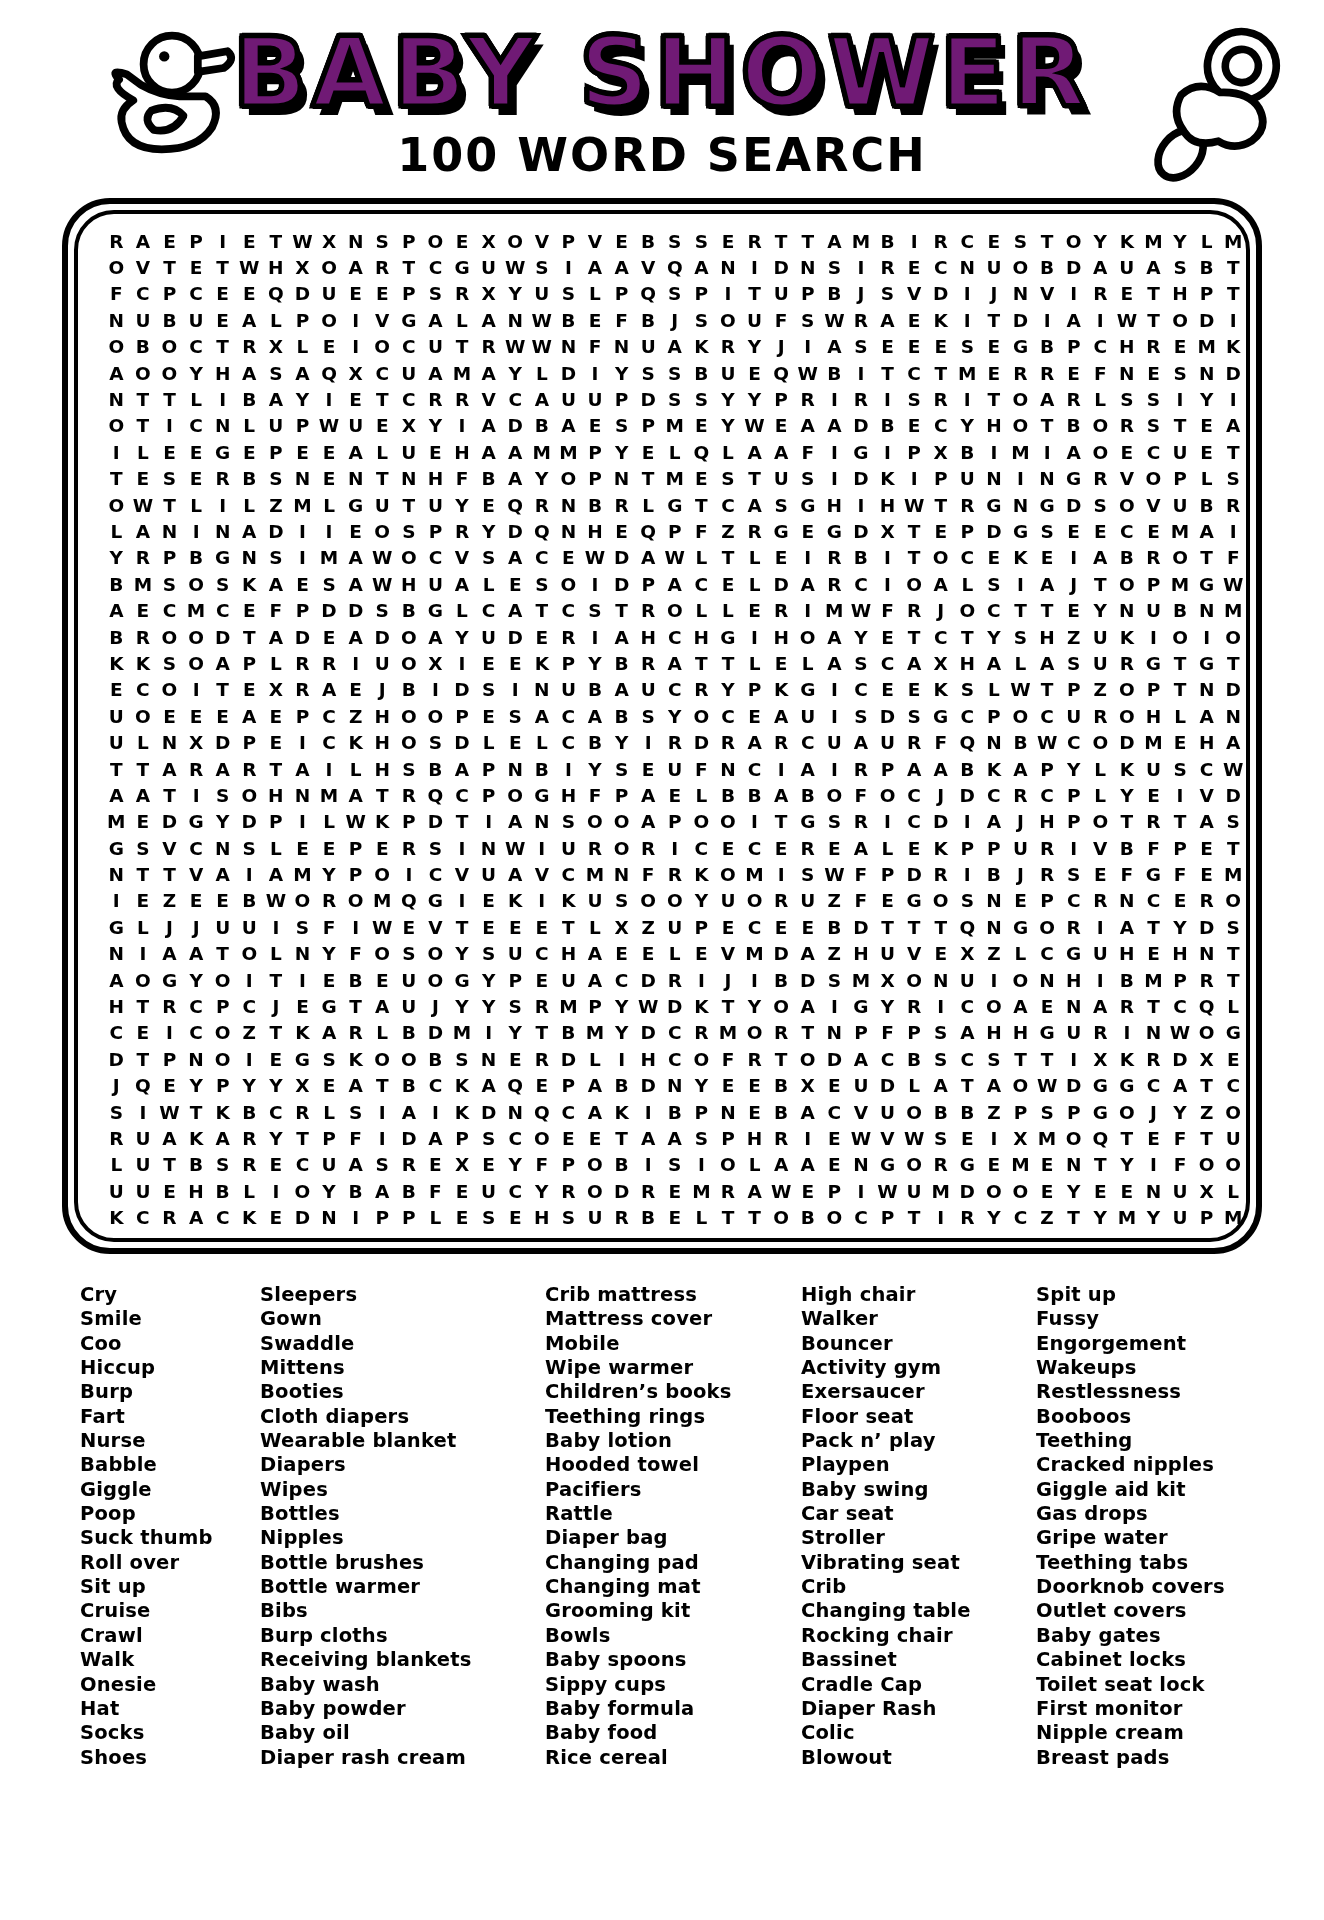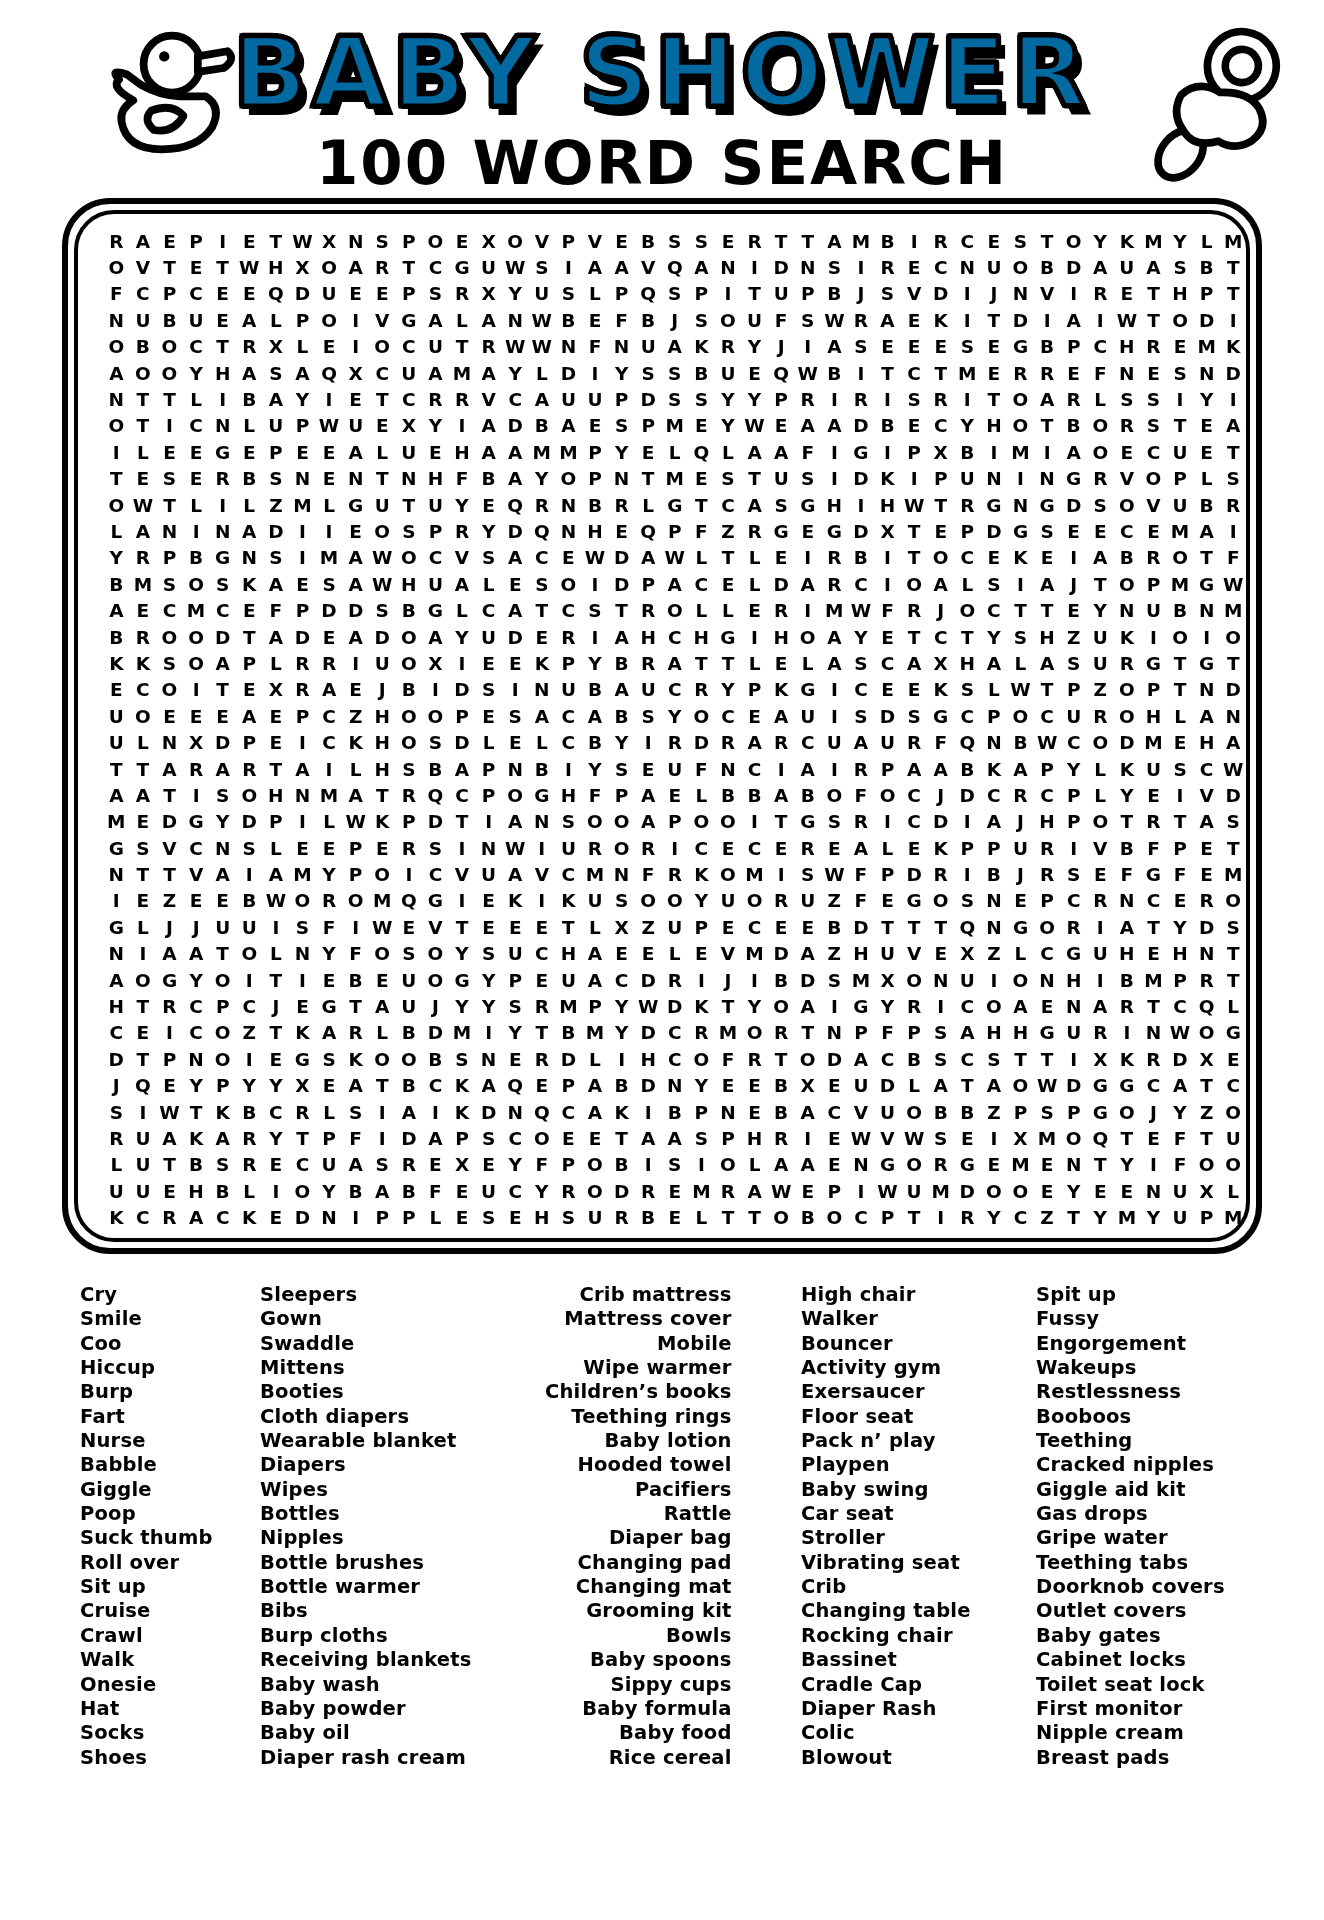--- a/index.html
+++ b/index.html
@@ -9,32 +9,32 @@
     background:#fff; margin:0 auto; overflow:hidden;
     font-family:"DejaVu Sans","Liberation Sans",sans-serif;
     color:#000;
   }
 
   
   .title {
     position:absolute; left:0; right:0; top:16px;
     text-align:center;
     font-size:97px; font-weight:900; letter-spacing:5px;
-    color:#0369a1;
+    color:#701a75;
     -webkit-text-stroke:5px #000;
     text-shadow:
       3px 0 #000, -3px 0 #000, 0 3px #000, 0 -3px #000,
       2px 2px #000, -2px 2px #000, 2px -2px #000, -2px -2px #000,
       7px 9px 0 #000;
     white-space:nowrap;
   }
   .subtitle {
     position:absolute; left:0; right:0; top:131px;
     text-align:center;
-    font-size:61px; font-weight:900; letter-spacing:2px;
+    font-size:46px; font-weight:900; letter-spacing:2px;
     line-height:1.05;
     white-space:nowrap;
   }
   .icon { position:absolute; }
   .icon-duck { left:88px; top:28px; width:168px; height:142px; }
   .icon-pacifier { left:1136px; top:22px; width:178px; height:172px; transform:rotate(8deg); }
 
   
   .puzzle-box {
     position:absolute; left:62px; top:198px;
@@ -55,21 +55,21 @@
   .cell {
     display:flex; align-items:center; justify-content:center;
     font-size:18.5px; font-weight:700; color:#000;
   }
 
   
   .word-lists { position:absolute; left:0; top:1283px; width:1324px; }
   .wcol { position:absolute; top:0; }
   .wcol-0 { left:80px; }
   .wcol-1 { left:260px; }
-  .wcol-2 { left:545px;text-align:right; }
+  .wcol-2 { left:545px; }
   .wcol-3 { left:801px; }
   .wcol-4 { left:1036px; }
   .word {
     height:24.35px; line-height:24.35px;
     font-size:19.5px; font-weight:800; letter-spacing:0.2px;
     white-space:nowrap;
   }
 
   svg .ln { fill:#fff; stroke:#000; stroke-width:6; stroke-linejoin:round; stroke-linecap:round; }
 </style>

